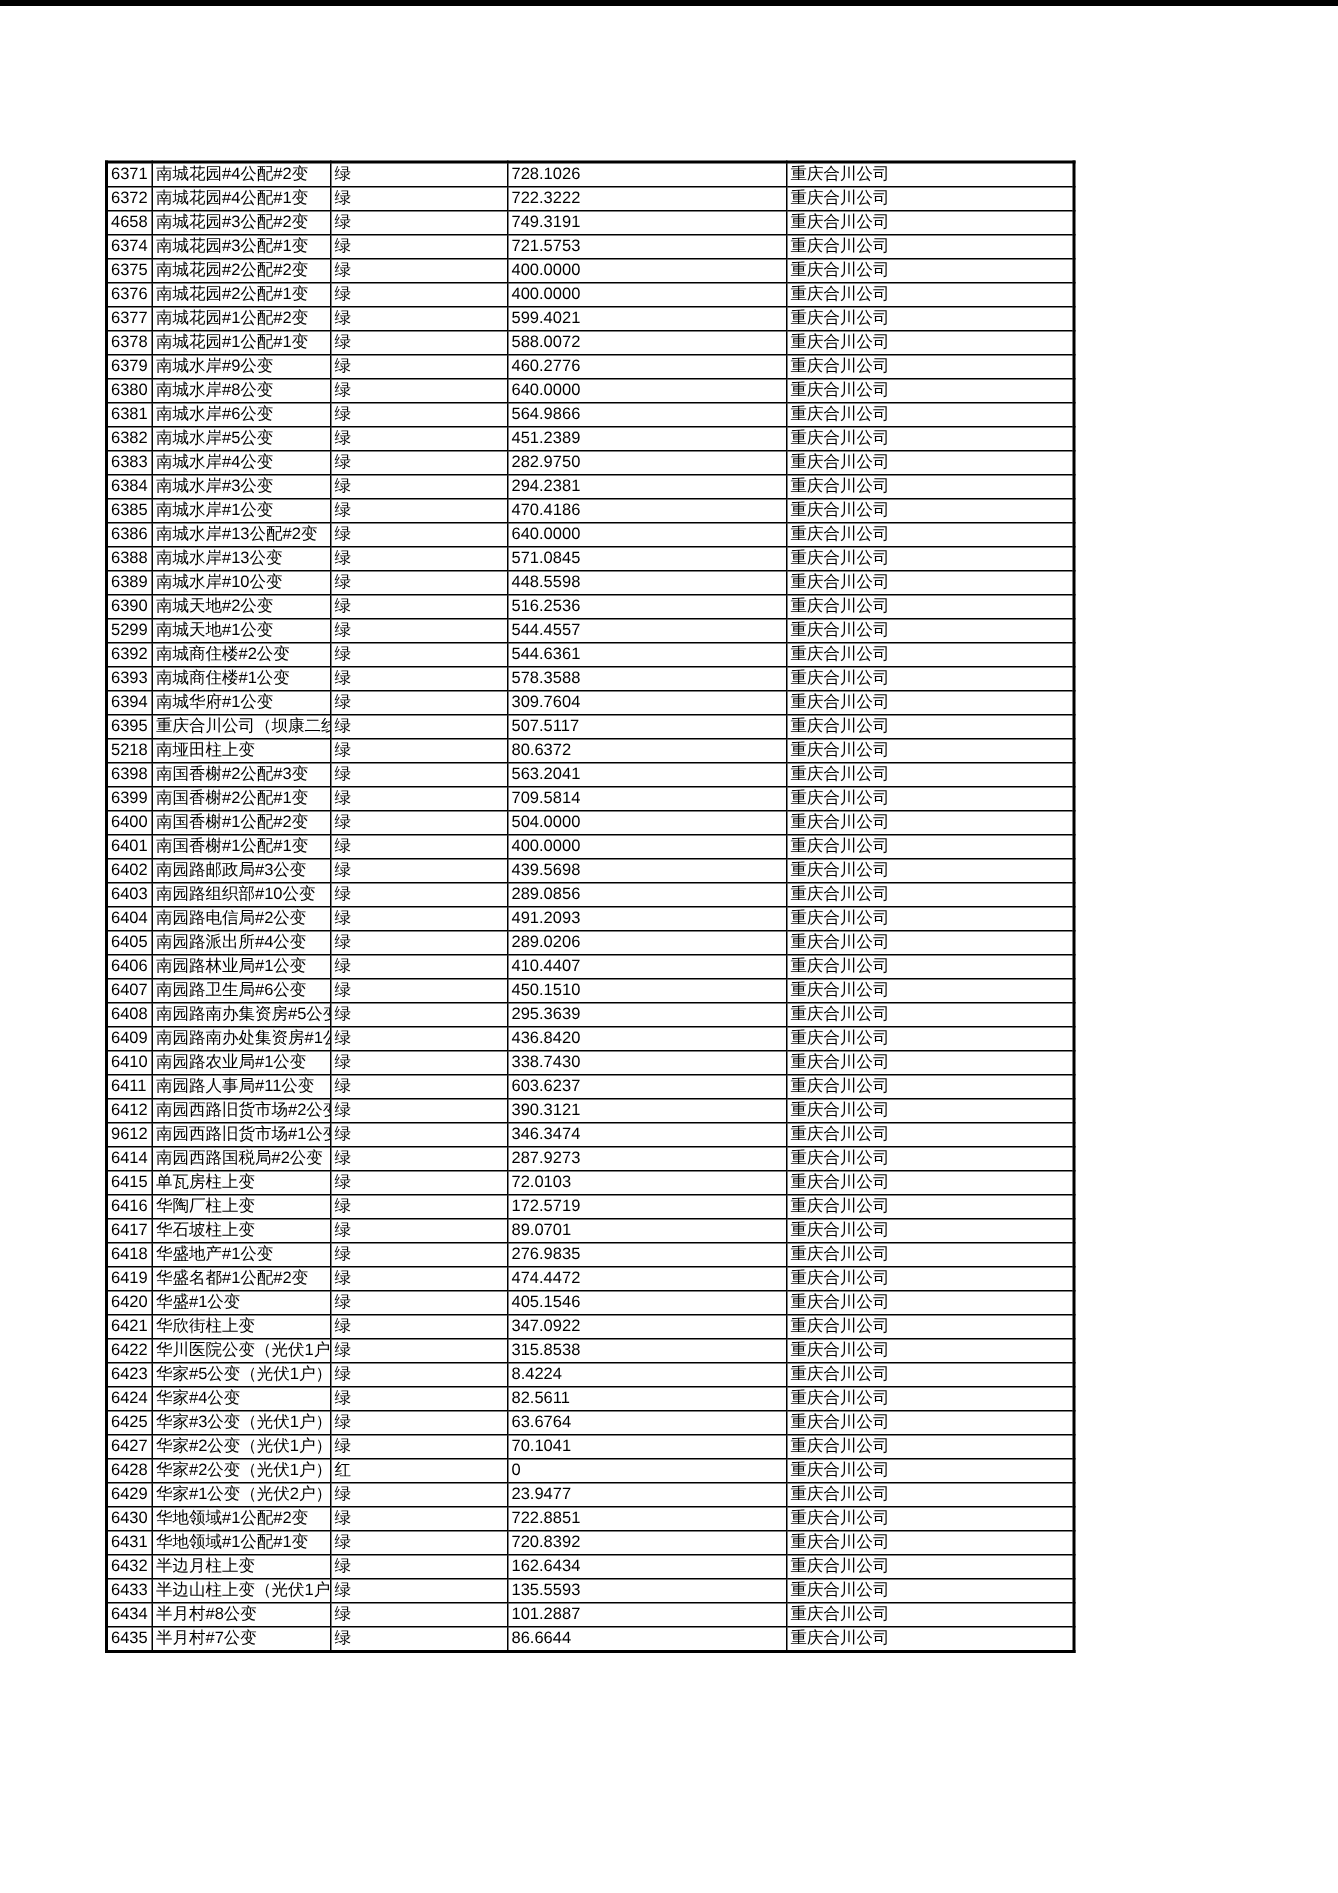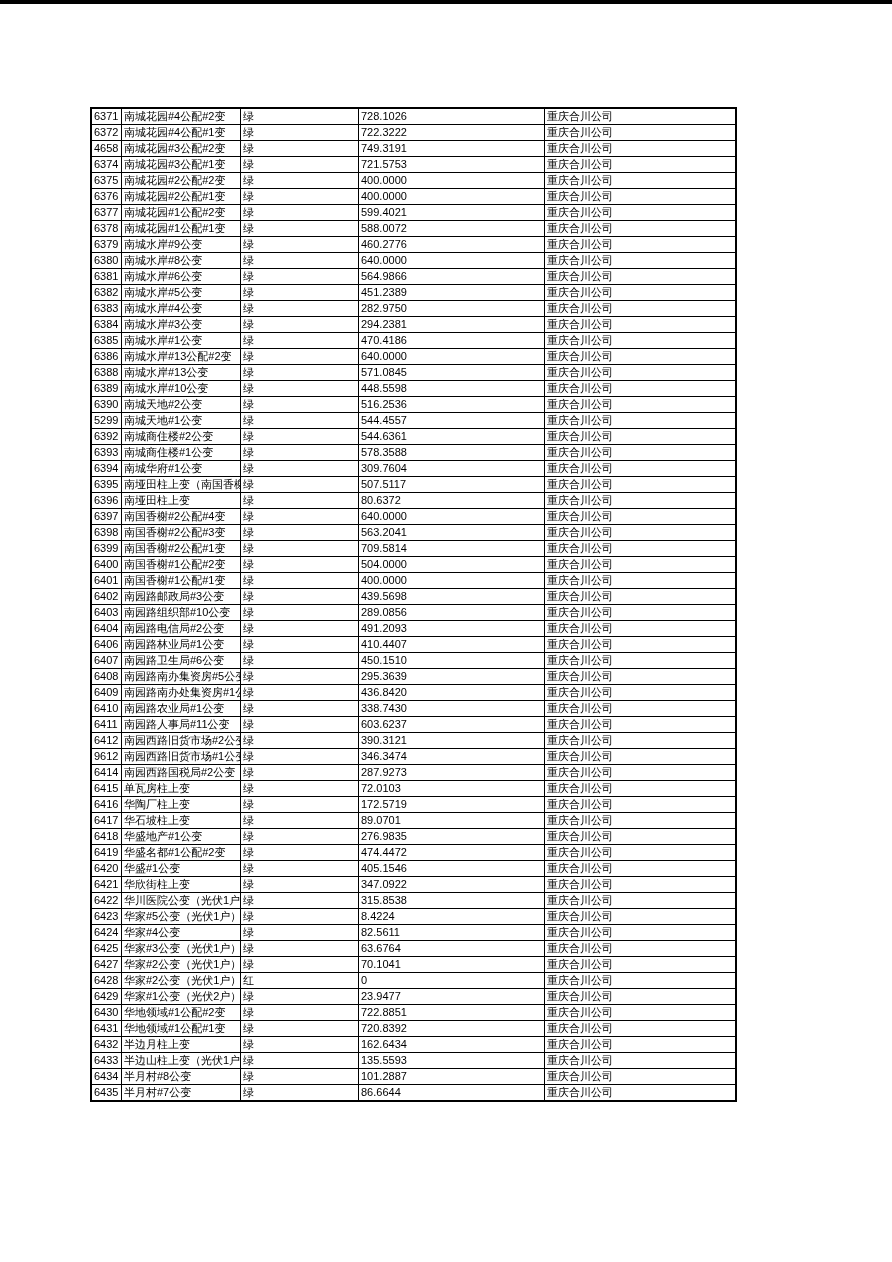--- a/index.html
+++ b/index.html
@@ -15,21 +15,21 @@
   .top-bar {
     position: absolute;
     top: 0;
     left: 0;
     width: 892px;
     height: 4px;
     background: #000000;
   }
   .table-wrap {
     position: absolute;
-    left: 90px;
+    left: 70px;
     top: 107px;
     border-radius: 32px;
   }
   table.data-table {
     border-collapse: collapse;
     table-layout: fixed;
     width: 645px;
     border: 2px solid #000000;
   }
   table.data-table td {
@@ -213,37 +213,30 @@
   </tr>
         <tr>
     <td class="col-id">6394</td>
     <td class="col-name">南城华府#1公变</td>
     <td class="col-status">绿</td>
     <td class="col-value">309.7604</td>
     <td class="col-company">重庆合川公司</td>
   </tr>
         <tr>
     <td class="col-id">6395</td>
-    <td class="col-name">南垭田柱上变（南国香榭</td>
+    <td class="col-name">重庆合川公司（坝康二线</td>
     <td class="col-status">绿</td>
     <td class="col-value">507.5117</td>
     <td class="col-company">重庆合川公司</td>
   </tr>
         <tr>
-    <td class="col-id">6396</td>
+    <td class="col-id">5218</td>
     <td class="col-name">南垭田柱上变</td>
     <td class="col-status">绿</td>
     <td class="col-value">80.6372</td>
-    <td class="col-company">重庆合川公司</td>
-  </tr>
-        <tr>
-    <td class="col-id">6397</td>
-    <td class="col-name">南国香榭#2公配#4变</td>
-    <td class="col-status">绿</td>
-    <td class="col-value">640.0000</td>
     <td class="col-company">重庆合川公司</td>
   </tr>
         <tr>
     <td class="col-id">6398</td>
     <td class="col-name">南国香榭#2公配#3变</td>
     <td class="col-status">绿</td>
     <td class="col-value">563.2041</td>
     <td class="col-company">重庆合川公司</td>
   </tr>
         <tr>
@@ -279,20 +272,27 @@
     <td class="col-name">南园路组织部#10公变</td>
     <td class="col-status">绿</td>
     <td class="col-value">289.0856</td>
     <td class="col-company">重庆合川公司</td>
   </tr>
         <tr>
     <td class="col-id">6404</td>
     <td class="col-name">南园路电信局#2公变</td>
     <td class="col-status">绿</td>
     <td class="col-value">491.2093</td>
+    <td class="col-company">重庆合川公司</td>
+  </tr>
+        <tr>
+    <td class="col-id">6405</td>
+    <td class="col-name">南园路派出所#4公变</td>
+    <td class="col-status">绿</td>
+    <td class="col-value">289.0206</td>
     <td class="col-company">重庆合川公司</td>
   </tr>
         <tr>
     <td class="col-id">6406</td>
     <td class="col-name">南园路林业局#1公变</td>
     <td class="col-status">绿</td>
     <td class="col-value">410.4407</td>
     <td class="col-company">重庆合川公司</td>
   </tr>
         <tr>

